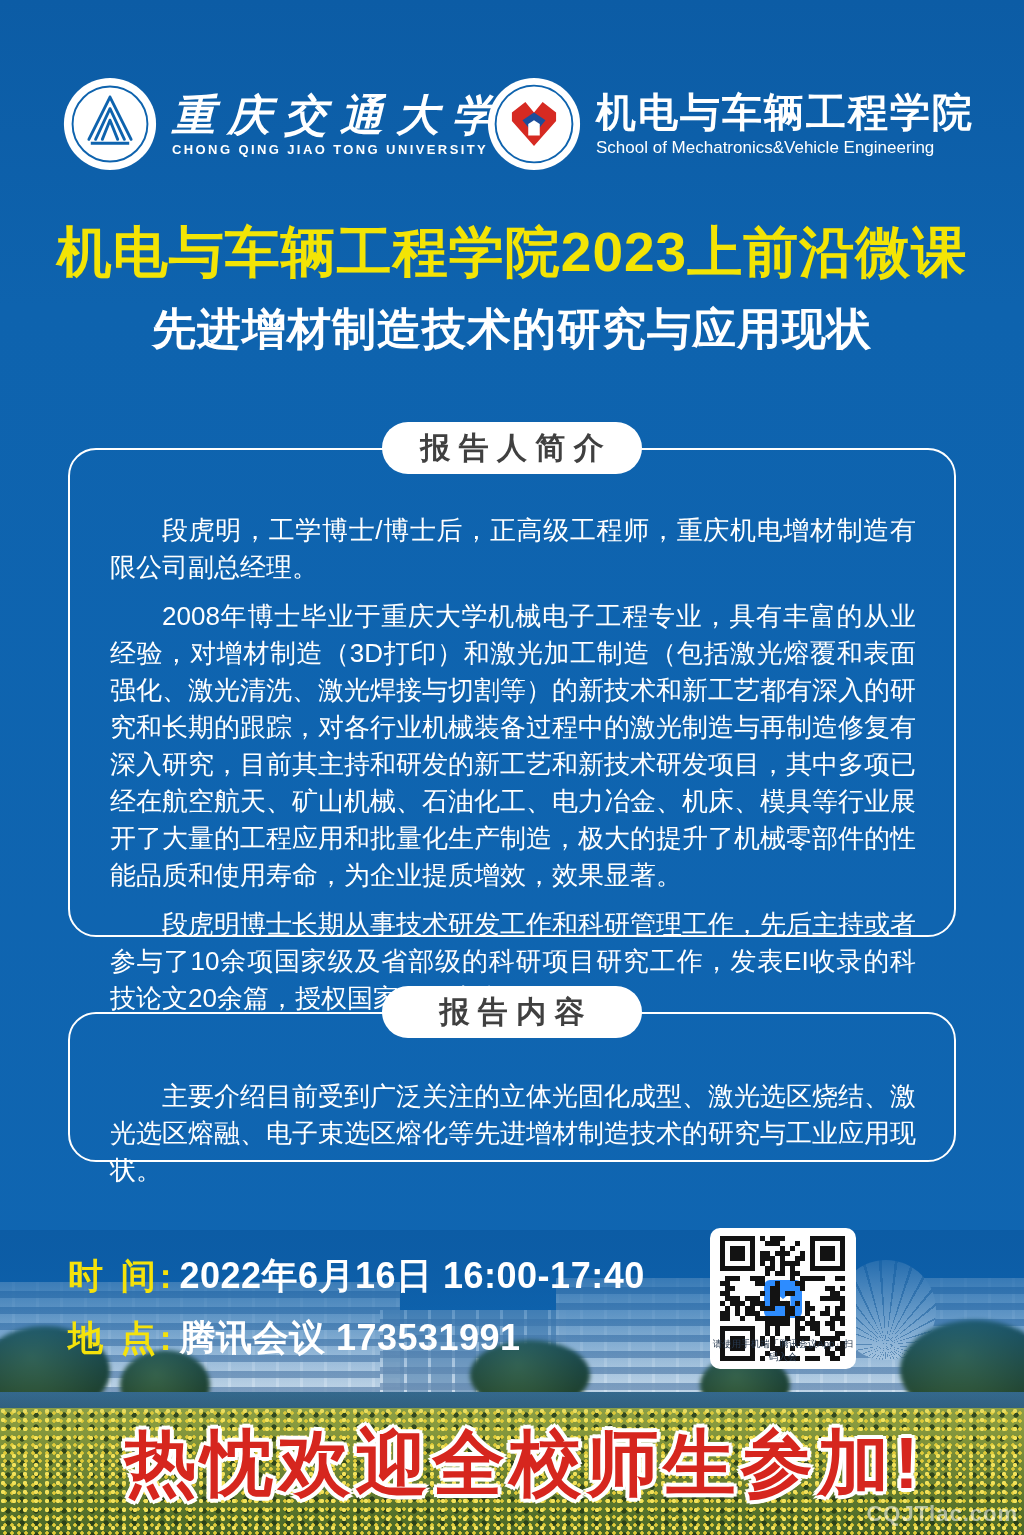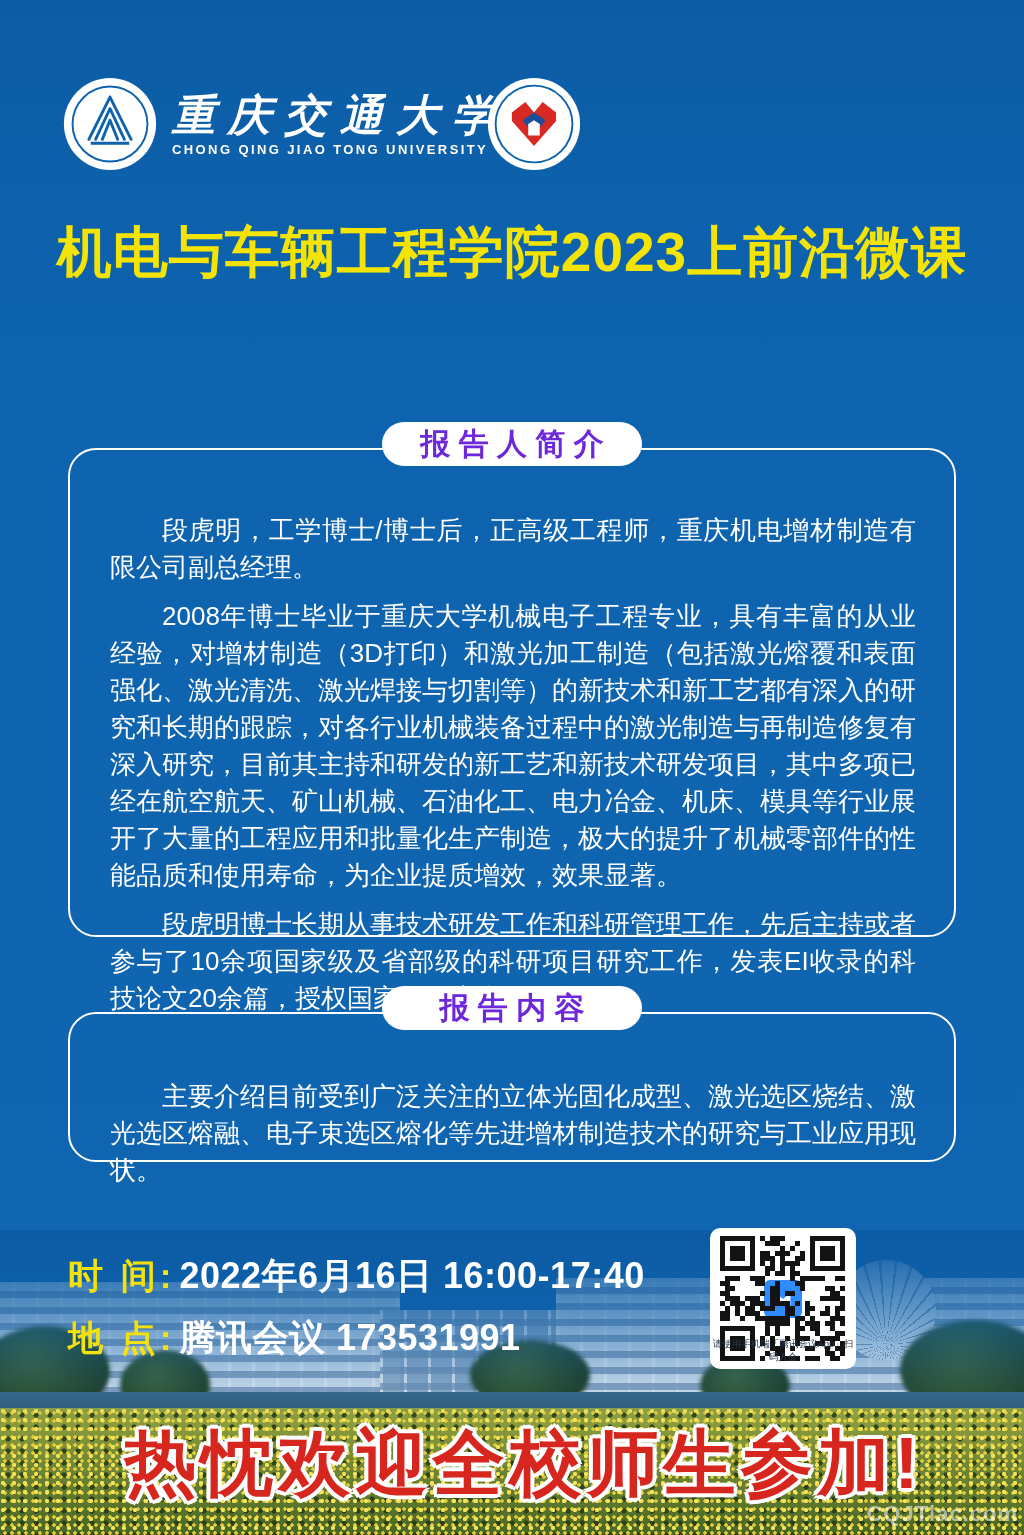--- a/index.html
+++ b/index.html
@@ -22,23 +22,23 @@
   
   .main-title{left:0;top:216px;width:1024px;text-align:center;color:#F3E405;
               font-size:55px;font-weight:bold;letter-spacing:1px;white-space:nowrap;}
   .subtitle{left:0;top:300px;width:1024px;text-align:center;color:#FFFFFF;
             font-size:44px;font-weight:bold;letter-spacing:1px;white-space:nowrap;}
 
   
   .box{position:absolute;left:68px;width:884px;border:2px solid #FFFFFF;border-radius:28px;}
   .box1{top:448px;height:485px;}
   .box2{top:1012px;height:146px;}
-  .pill{position:absolute;left:50%;transform:translateX(-50%);width:260px;height:44px;background:#FFFFFF;
+  .pill{position:absolute;left:50%;transform:translateX(-50%);width:260px;height:52px;background:#FFFFFF;
         border-radius:26px;display:flex;align-items:center;justify-content:center;z-index:3;
-        font-size:30px;font-weight:bold;color:#6d28d9;white-space:nowrap;}
+        font-size:30px;font-weight:bold;color:#404040;white-space:nowrap;}
   .pill1{top:422px;}
   .pill2{top:986px;}
   .box .content{position:absolute;left:28px;right:26px;color:#FFFFFF;font-size:26px;line-height:37px;
                 text-align:justify;text-justify:inter-character;}
   .box1 .content{top:50px;}
   .box2 .content{top:52px;}
   .box .content p{margin:12px;text-indent:2em;}
 
   
   .info-row{position:absolute;left:68px;z-index:6;white-space:nowrap;}
@@ -112,23 +112,28 @@
   </div>
 
   <div class="logo-group logo-school">
     <svg class="seal" viewBox="0 0 100 100">
       <circle cx="50" cy="50" r="48" fill="#FFFFFF"></circle>
       <circle cx="50" cy="50" r="40" fill="none" stroke="#0E63AE" stroke-width="2"></circle>
       <path d="M27 38 L41 27 L50 38 L59 27 L73 38 L73 47 L50 73 L27 47 Z" fill="#D62A22"></path>
       <path d="M38 46 L50 38 L62 46 L50 61 Z" fill="#1B4E9B"></path>
       <path d="M44 50 L50 46 L56 50 L56 62 L44 62 Z" fill="#FFFFFF"></path>
     </svg>
+    <div class="school-text">
+      <div class="zh">机电与车辆工程学院</div>
+      <div class="en">School of Mechatronics&amp;Vehicle Engineering</div>
+    </div>
   </div>
 
   <div class="abs main-title">机电与车辆工程学院2023上前沿微课</div>
+  <div class="abs subtitle">先进增材制造技术的研究与应用现状</div>
 
   <div class="pill pill1">报 告 人 简 介</div>
   <div class="box box1">
     <div class="content">
       <p>段虎明，工学博士/博士后，正高级工程师，重庆机电增材制造有限公司副总经理。</p>
       <p>2008年博士毕业于重庆大学机械电子工程专业，具有丰富的从业经验，对增材制造（3D打印）和激光加工制造（包括激光熔覆和表面强化、激光清洗、激光焊接与切割等）的新技术和新工艺都有深入的研究和长期的跟踪，对各行业机械装备过程中的激光制造与再制造修复有深入研究，目前其主持和研发的新工艺和新技术研发项目，其中多项已经在航空航天、矿山机械、石油化工、电力冶金、机床、模具等行业展开了大量的工程应用和批量化生产制造，极大的提升了机械零部件的性能品质和使用寿命，为企业提质增效，效果显著。</p>
       <p>段虎明博士长期从事技术研发工作和科研管理工作，先后主持或者参与了10余项国家级及省部级的科研项目研究工作，发表EI收录的科技论文20余篇，授权国家发明专利30余项。</p>
     </div>
   </div>
 

